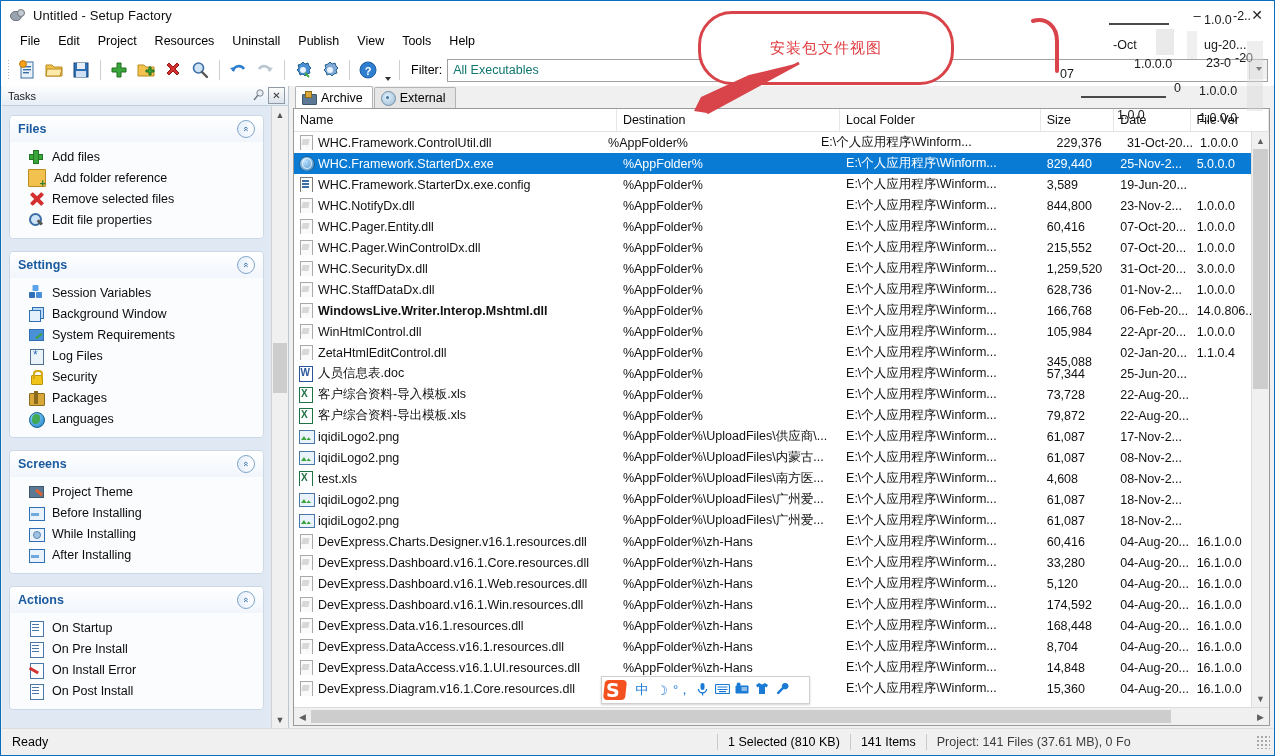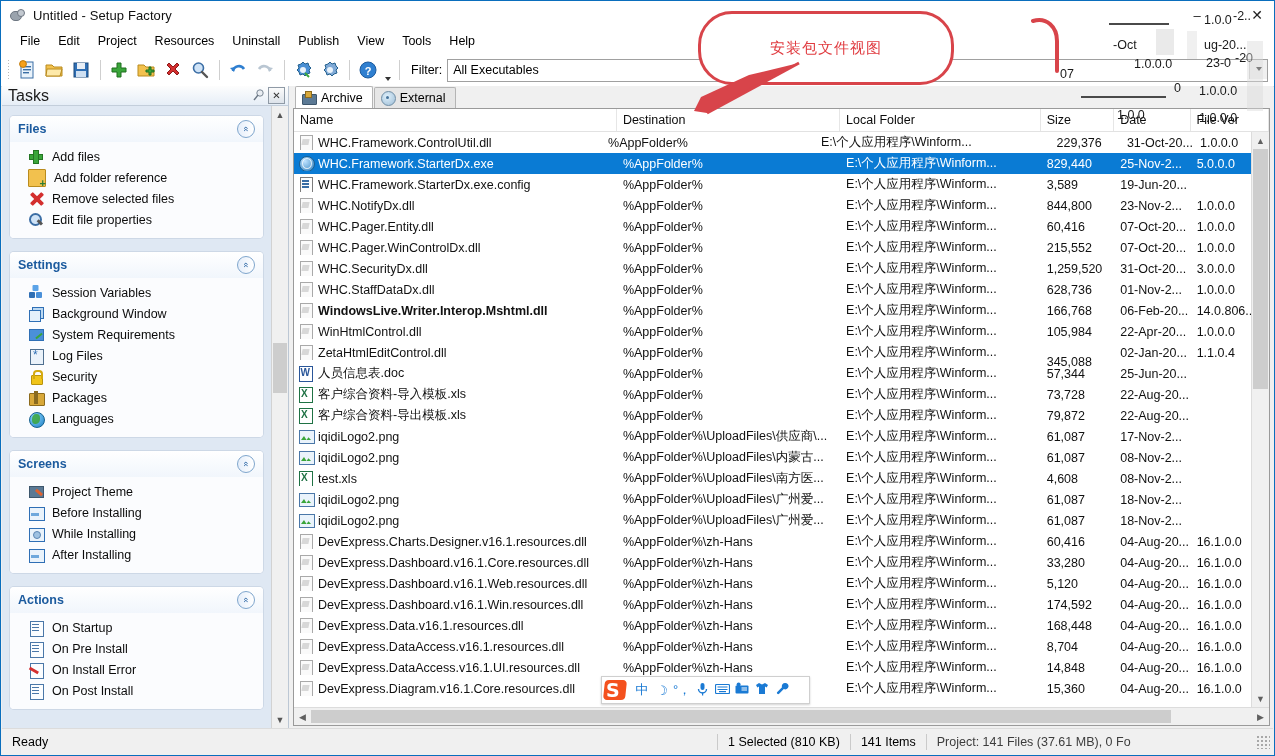--- a/index.html
+++ b/index.html
@@ -36,39 +36,39 @@
            padding:0 6px;position:relative;border-bottom:1px solid #dfdfdf;}
   .tool{width:26px;height:26px;margin-right:1px;position:relative;
         display:flex;align-items:center;justify-content:center;}
   .sep{width:1px;height:20px;background:#cfcfcf;margin:0 5px;}
   .grip{width:3px;height:22px;margin-right:4px;
         background-image:radial-gradient(#b9b9b9 40%,transparent 41%);
         background-size:3px 3px;}
   .filter-label{margin-left:6px;margin-right:5px;font-size:12.5px;}
   .filter-box{flex:1;height:21px;background:#fff;border:1px solid #a0a0a0;
               display:flex;align-items:center;position:relative;min-width:10px;}
-  .filter-box .val{padding-left:5px;font-size:12.5px;color:#000000;}
+  .filter-box .val{padding-left:5px;font-size:12.5px;color:#0f766e;}
   .filter-box .dd{position:absolute;right:0;top:0;width:17px;height:19px;
                   background:#f0f0f0;border-left:1px solid #cfcfcf;
                   display:flex;align-items:center;justify-content:center;}
   .caret{width:0;height:0;border-left:3.5px solid transparent;border-right:3.5px solid transparent;
          border-top:4px solid #333;}
   .tb-arrow{width:12px;height:26px;display:flex;align-items:flex-end;justify-content:center;
             padding-bottom:5px;}
 
   
   .body{position:absolute;left:1px;top:85px;right:1px;bottom:27px;display:flex;}
 
   
   .tasks{width:286px;display:flex;flex-direction:column;background:#dfe8f3;
          border-right:1px solid #bcc7d4;position:relative;}
   .tasks-head{height:19px;background:linear-gradient(#fdfdfd,#e6eef7);
               border-bottom:1px solid #c3cedb;display:flex;align-items:center;
               padding:0 3px 0 6px;}
-  .tasks-head .t{flex:1;font-size:16px;color:#1b1b1b;}
+  .tasks-head .t{flex:1;font-size:11px;color:#1b1b1b;}
   .th-btn{width:15px;height:15px;display:flex;align-items:center;justify-content:center;
           margin-left:2px;}
   .th-btn.close{border:1px solid #8f9aa6;background:linear-gradient(#fbfbfb,#dde3ea);
                 font-size:10px;color:#333;line-height:1;}
   .tasks-scroll{flex:1;overflow:hidden;display:flex;}
   .tasks-inner{flex:1;padding:10px 8px 0 8px;background:#dfe8f3;position:relative;
                overflow:hidden;}
   .grp{background:#ffffff;border-radius:4px;margin-bottom:14px;
        box-shadow:0 0 0 1px #cdd8e6;overflow:hidden;}
   .grp-h{height:26px;background:linear-gradient(#ffffff,#f1f6fc);

